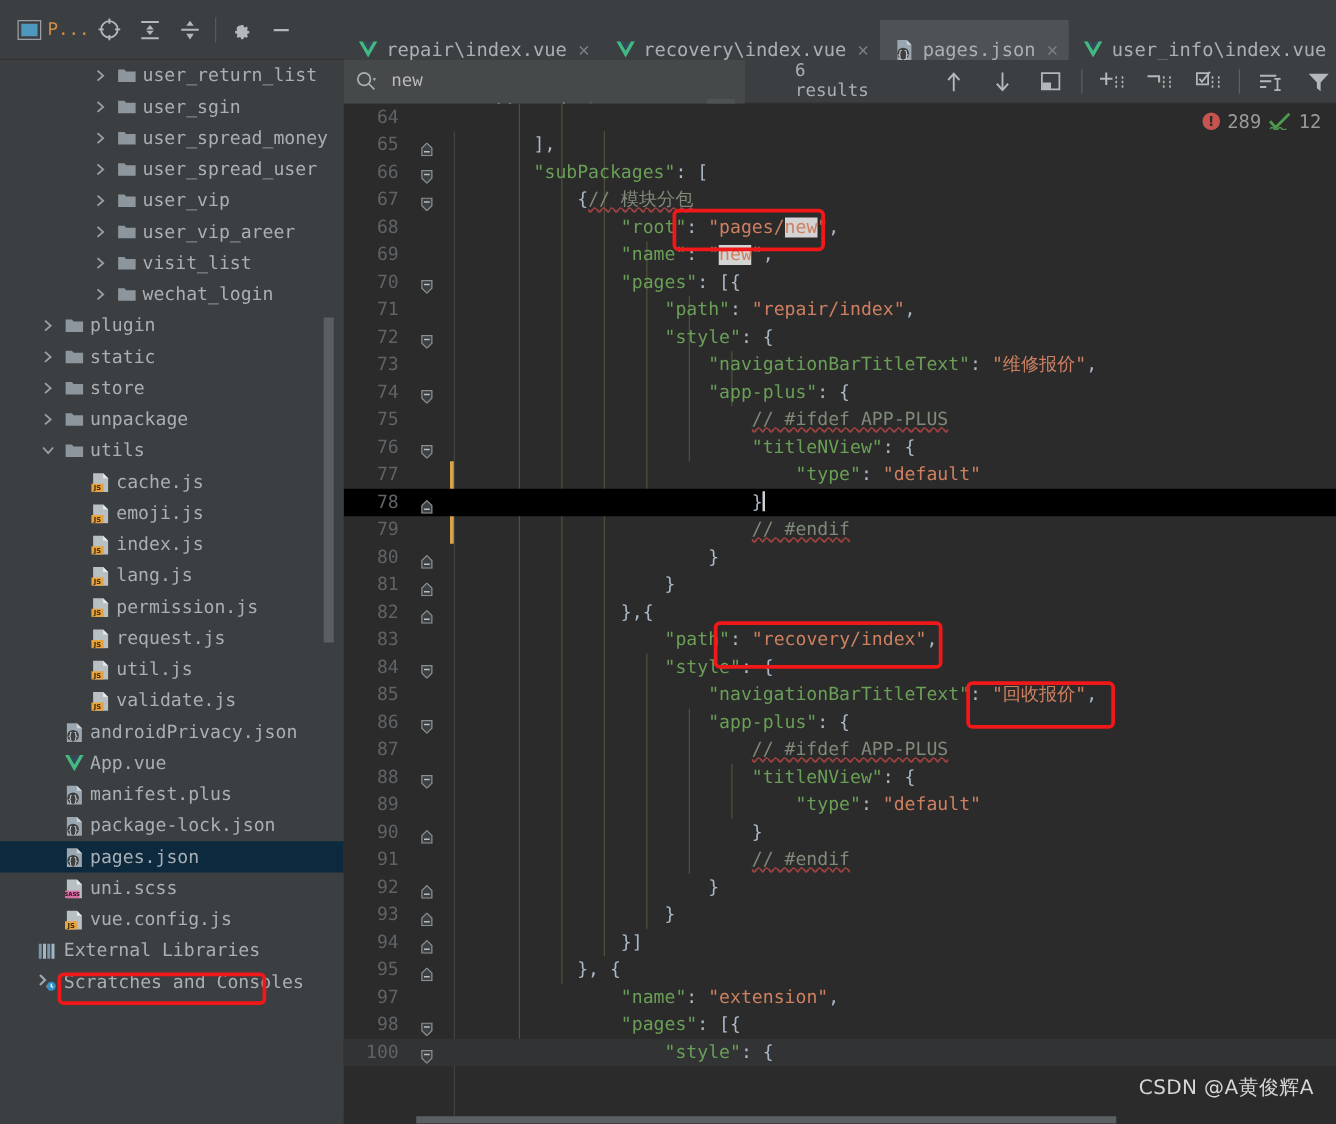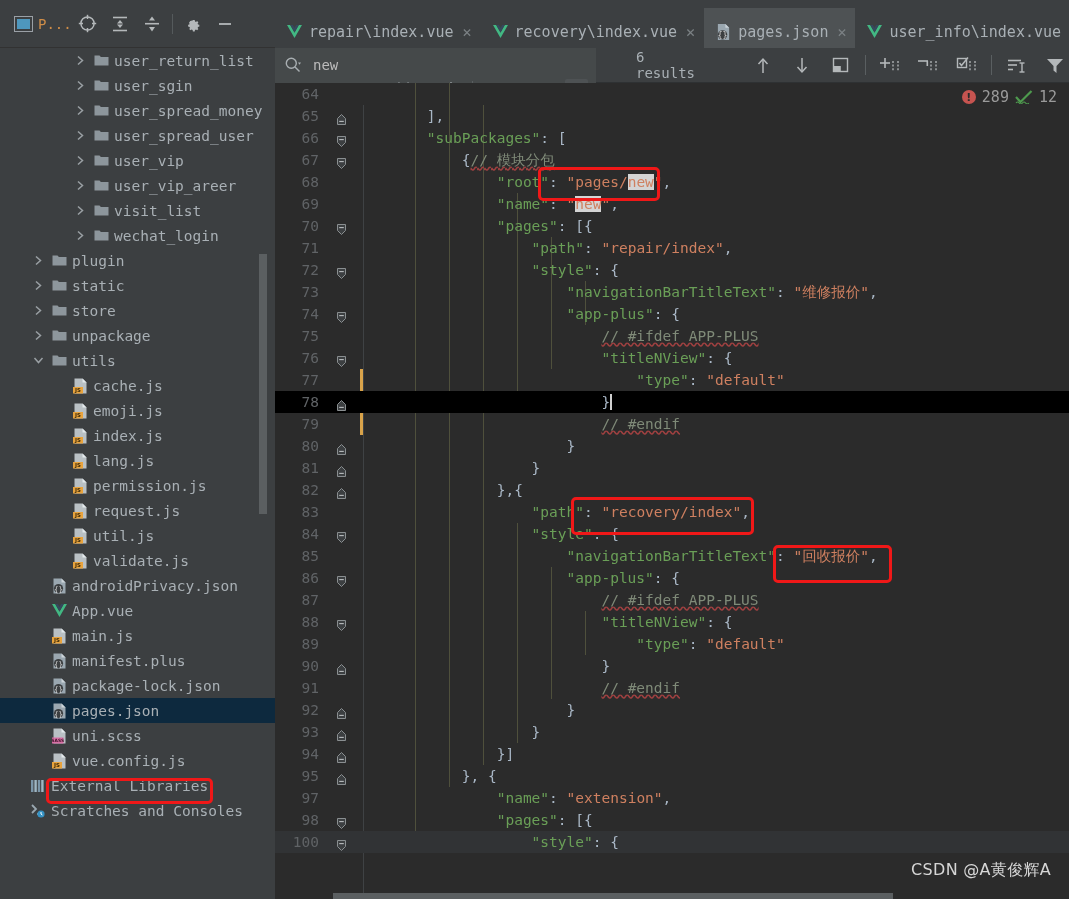--- a/index.html
+++ b/index.html
@@ -24,21 +24,21 @@
     display: flex; align-items: center; justify-content: center;
   }
   .proj-sq i { display:block; width: 13px; height: 10px; background: #4e97bd; }
   .proj-lbl { color: #cf8d48; font-size: 14px; font-family: "DejaVu Sans Mono", monospace; letter-spacing: 0px;}
   .tbtn { width: 32px; height: 30px; display:flex; align-items:center; justify-content:center; }
   .tbtn svg { display:block; }
   .vdiv { width:1px; height: 20px; background:#555a5c; margin: 0 4px; }
 
   
   .tabbar {
-    position: absolute; left: 275px; top: 8px; width: 794px; height: 48px;
+    position: absolute; left: 275px; top: 16px; width: 794px; height: 48px;
     background: #3c3f41; display: flex; align-items: stretch;
     border-bottom: 1px solid #323232;
     overflow: hidden;
   }
   .tab {
     display: flex; align-items: center; gap: 7px;
     padding: 0 9px 0 12px; height: 48px; position: relative;
     color: #a9b0b5; font-size: 15px; white-space: nowrap;
     font-family: "DejaVu Sans Mono", monospace;
   }
@@ -607,32 +607,20 @@
               <polygon points="0,0 3.3,0 8,8.2 12.7,0 16,0 8,14" fill="#42b883"></polygon>
               <polygon points="3.6,0 6.2,0 8,3.2 9.8,0 12.4,0 8,7.7" fill="#35495e"></polygon>
             </svg>
           </span>
           <span>App.vue</span>
         </div>
         <div class="row">
           <span class="arrow" style="margin-left: 31px;"></span>
           <span class="ic" style="margin-left: 5px;">
             <svg width="15" height="16" viewBox="0 0 15 16">
-              <path d="M1.5 0.5h8l4 4v11h-12z" fill="#b9c0c4"></path>
-              <path d="M9.5 0.5l4 4h-4z" fill="#e4e9ec"></path>
-              <rect x="0" y="9" width="10" height="6.5" fill="#e8a33d"></rect>
-              <text x="5" y="14.3" font-size="5.4" fill="#3c2a08" text-anchor="middle" font-family="DejaVu Sans, sans-serif" font-weight="bold">JS</text>
-            </svg>
-          </span>
-          <span>main.js</span>
-        </div>
-        <div class="row">
-          <span class="arrow" style="margin-left: 31px;"></span>
-          <span class="ic" style="margin-left: 5px;">
-            <svg width="15" height="16" viewBox="0 0 15 16">
               <path d="M1.5 0.5h8l4 4v11h-12z" fill="#9aa7b0"></path>
               <path d="M9.5 0.5l4 4h-4z" fill="#cdd5da"></path>
               <circle cx="6.5" cy="10.5" r="4.6" fill="#3c3f41"></circle>
               <text x="6.5" y="13.6" font-size="7.5" fill="#d9d9d9" text-anchor="middle" font-family="DejaVu Sans Mono, monospace">{}</text>
             </svg>
           </span>
           <span>manifest.plus</span>
         </div>
         <div class="row">
           <span class="arrow" style="margin-left: 31px;"></span>

